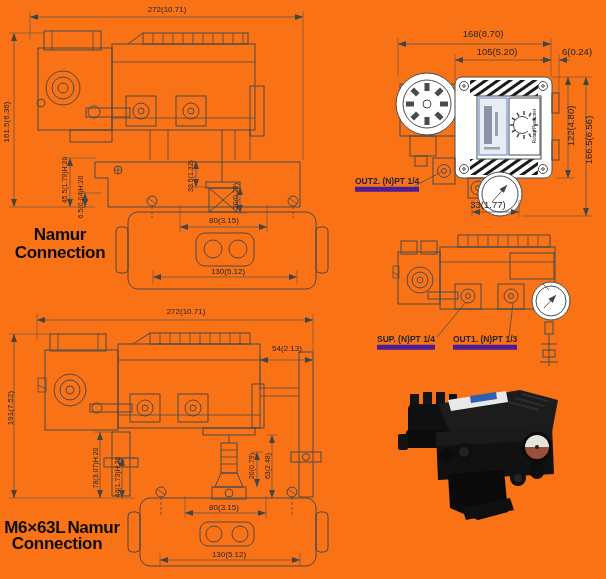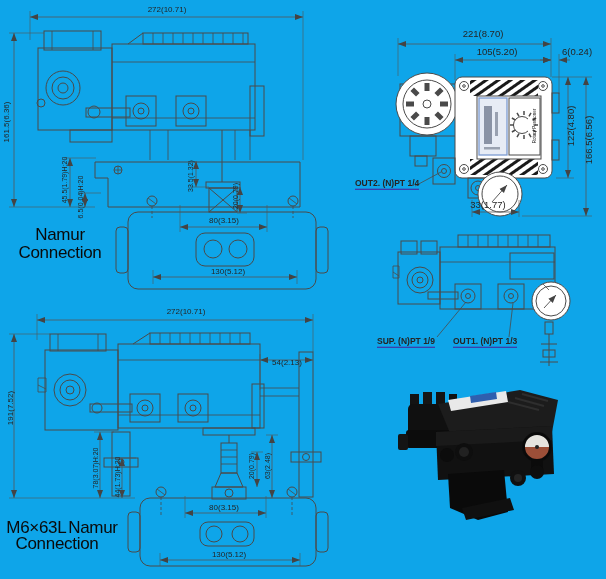--- a/index.html
+++ b/index.html
@@ -1,26 +1,26 @@
 <!DOCTYPE html>
 <html><head>
 <meta charset="utf-8">
 <style>
   html,body{margin:0;padding:0;background:#fff;}
-  .canvas{position:relative;width:606px;height:579px;background:#0ea5e9;
+  .canvas{position:relative;width:606px;height:579px;background:#f97316;
           font-family:"Liberation Sans",sans-serif;overflow:hidden;}
   svg.art{position:absolute;left:0;top:0;}
   .lbl{position:absolute;white-space:nowrap;color:#252525;font-size:8px;line-height:1;
        transform:translate(-50%,-50%);}
   .lbl.rot{transform:translate(-50%,-50%) rotate(-90deg);}
   .lbl.small{font-size:7px;}
   .lbl.big{font-size:9.5px;}
   .lbl.anchor-left{transform:translate(0,-50%);}
-  .lbl.port{font-size:8.5px;font-weight:600;border-bottom:1px solid #4c1d95;padding-bottom:1px;}
-  .title{position:absolute;white-space:nowrap;font-weight:normal;color:#0a0a0a;font-size:17px;
+  .lbl.port{font-size:8.5px;font-weight:600;border-bottom:5px solid #4c1d95;padding-bottom:1px;}
+  .title{position:absolute;white-space:nowrap;font-weight:bold;color:#0a0a0a;font-size:17px;
          line-height:1;transform:translate(-50%,-50%);letter-spacing:-0.3px;word-spacing:-2px;}
   .tinyrot{position:absolute;white-space:nowrap;color:#222;font-size:4.5px;line-height:1;
          transform:translate(-50%,-50%) rotate(-90deg);}
 </style>
 </head>
 <body>
 
 <div class="canvas">
 
 <svg class="art" width="606" height="579" viewBox="0 0 606 579">
@@ -370,36 +370,36 @@
   <div class="lbl rot small" style="left:80px;top:197px">6.5(0.04)H:20</div>
   <div class="lbl rot small" style="left:190px;top:176px">33.5(1.32)</div>
   <div class="lbl rot small" style="left:235px;top:196px">20(0.79)</div>
   <div class="lbl" style="left:224px;top:221px">80(3.15)</div>
   <div class="lbl" style="left:228px;top:272px">130(5.12)</div>
   <div class="title" style="left:60px;top:234px">Namur</div>
   <div class="title" style="left:60px;top:252px">Connection</div>
 
   <div class="lbl" style="left:186px;top:312px">272(10.71)</div>
   <div class="lbl rot" style="left:11px;top:408px">191(7.52)</div>
-  <div class="lbl" style="left:287px;top:363px">54(2.13)</div>
+  <div class="lbl" style="left:287px;top:349px">54(2.13)</div>
   <div class="lbl rot small" style="left:95px;top:468px">78(3.07)H:20</div>
   <div class="lbl rot small" style="left:117px;top:477px">44(1.73)H:20</div>
   <div class="lbl rot small" style="left:251px;top:466px">20(0.79)</div>
   <div class="lbl rot small" style="left:267px;top:466px">63(2.48)</div>
   <div class="lbl" style="left:224px;top:508px">80(3.15)</div>
   <div class="lbl" style="left:229px;top:555px">130(5.12)</div>
   <div class="title" style="left:62px;top:527px">M6×63L Namur</div>
   <div class="title" style="left:57px;top:543px">Connection</div>
 
-  <div class="lbl big" style="left:483px;top:34px">221(8.70)</div>
+  <div class="lbl big" style="left:483px;top:34px">168(8.70)</div>
   <div class="lbl big" style="left:497px;top:52px">105(5.20)</div>
   <div class="lbl big" style="left:577px;top:52px">6(0.24)</div>
   <div class="lbl big rot" style="left:571px;top:126px">122(4.80)</div>
   <div class="lbl big rot" style="left:589px;top:140px">166.5(6.56)</div>
   <div class="lbl port anchor-left" style="left:355px;top:184px">OUT2. (N)PT 1/4</div>
   <div class="lbl big" style="left:488px;top:205px">33(1.77)</div>
   <div class="tinyrot" style="left:535px;top:126px">Rotary Positioner</div>
 
-  <div class="lbl port anchor-left" style="left:377px;top:342px">SUP. (N)PT 1/9</div>
+  <div class="lbl port anchor-left" style="left:377px;top:342px">SUP. (N)PT 1/4</div>
   <div class="lbl port anchor-left" style="left:453px;top:342px">OUT1. (N)PT 1/3</div>
 </div>
 
 </div>
 
 </body></html>

